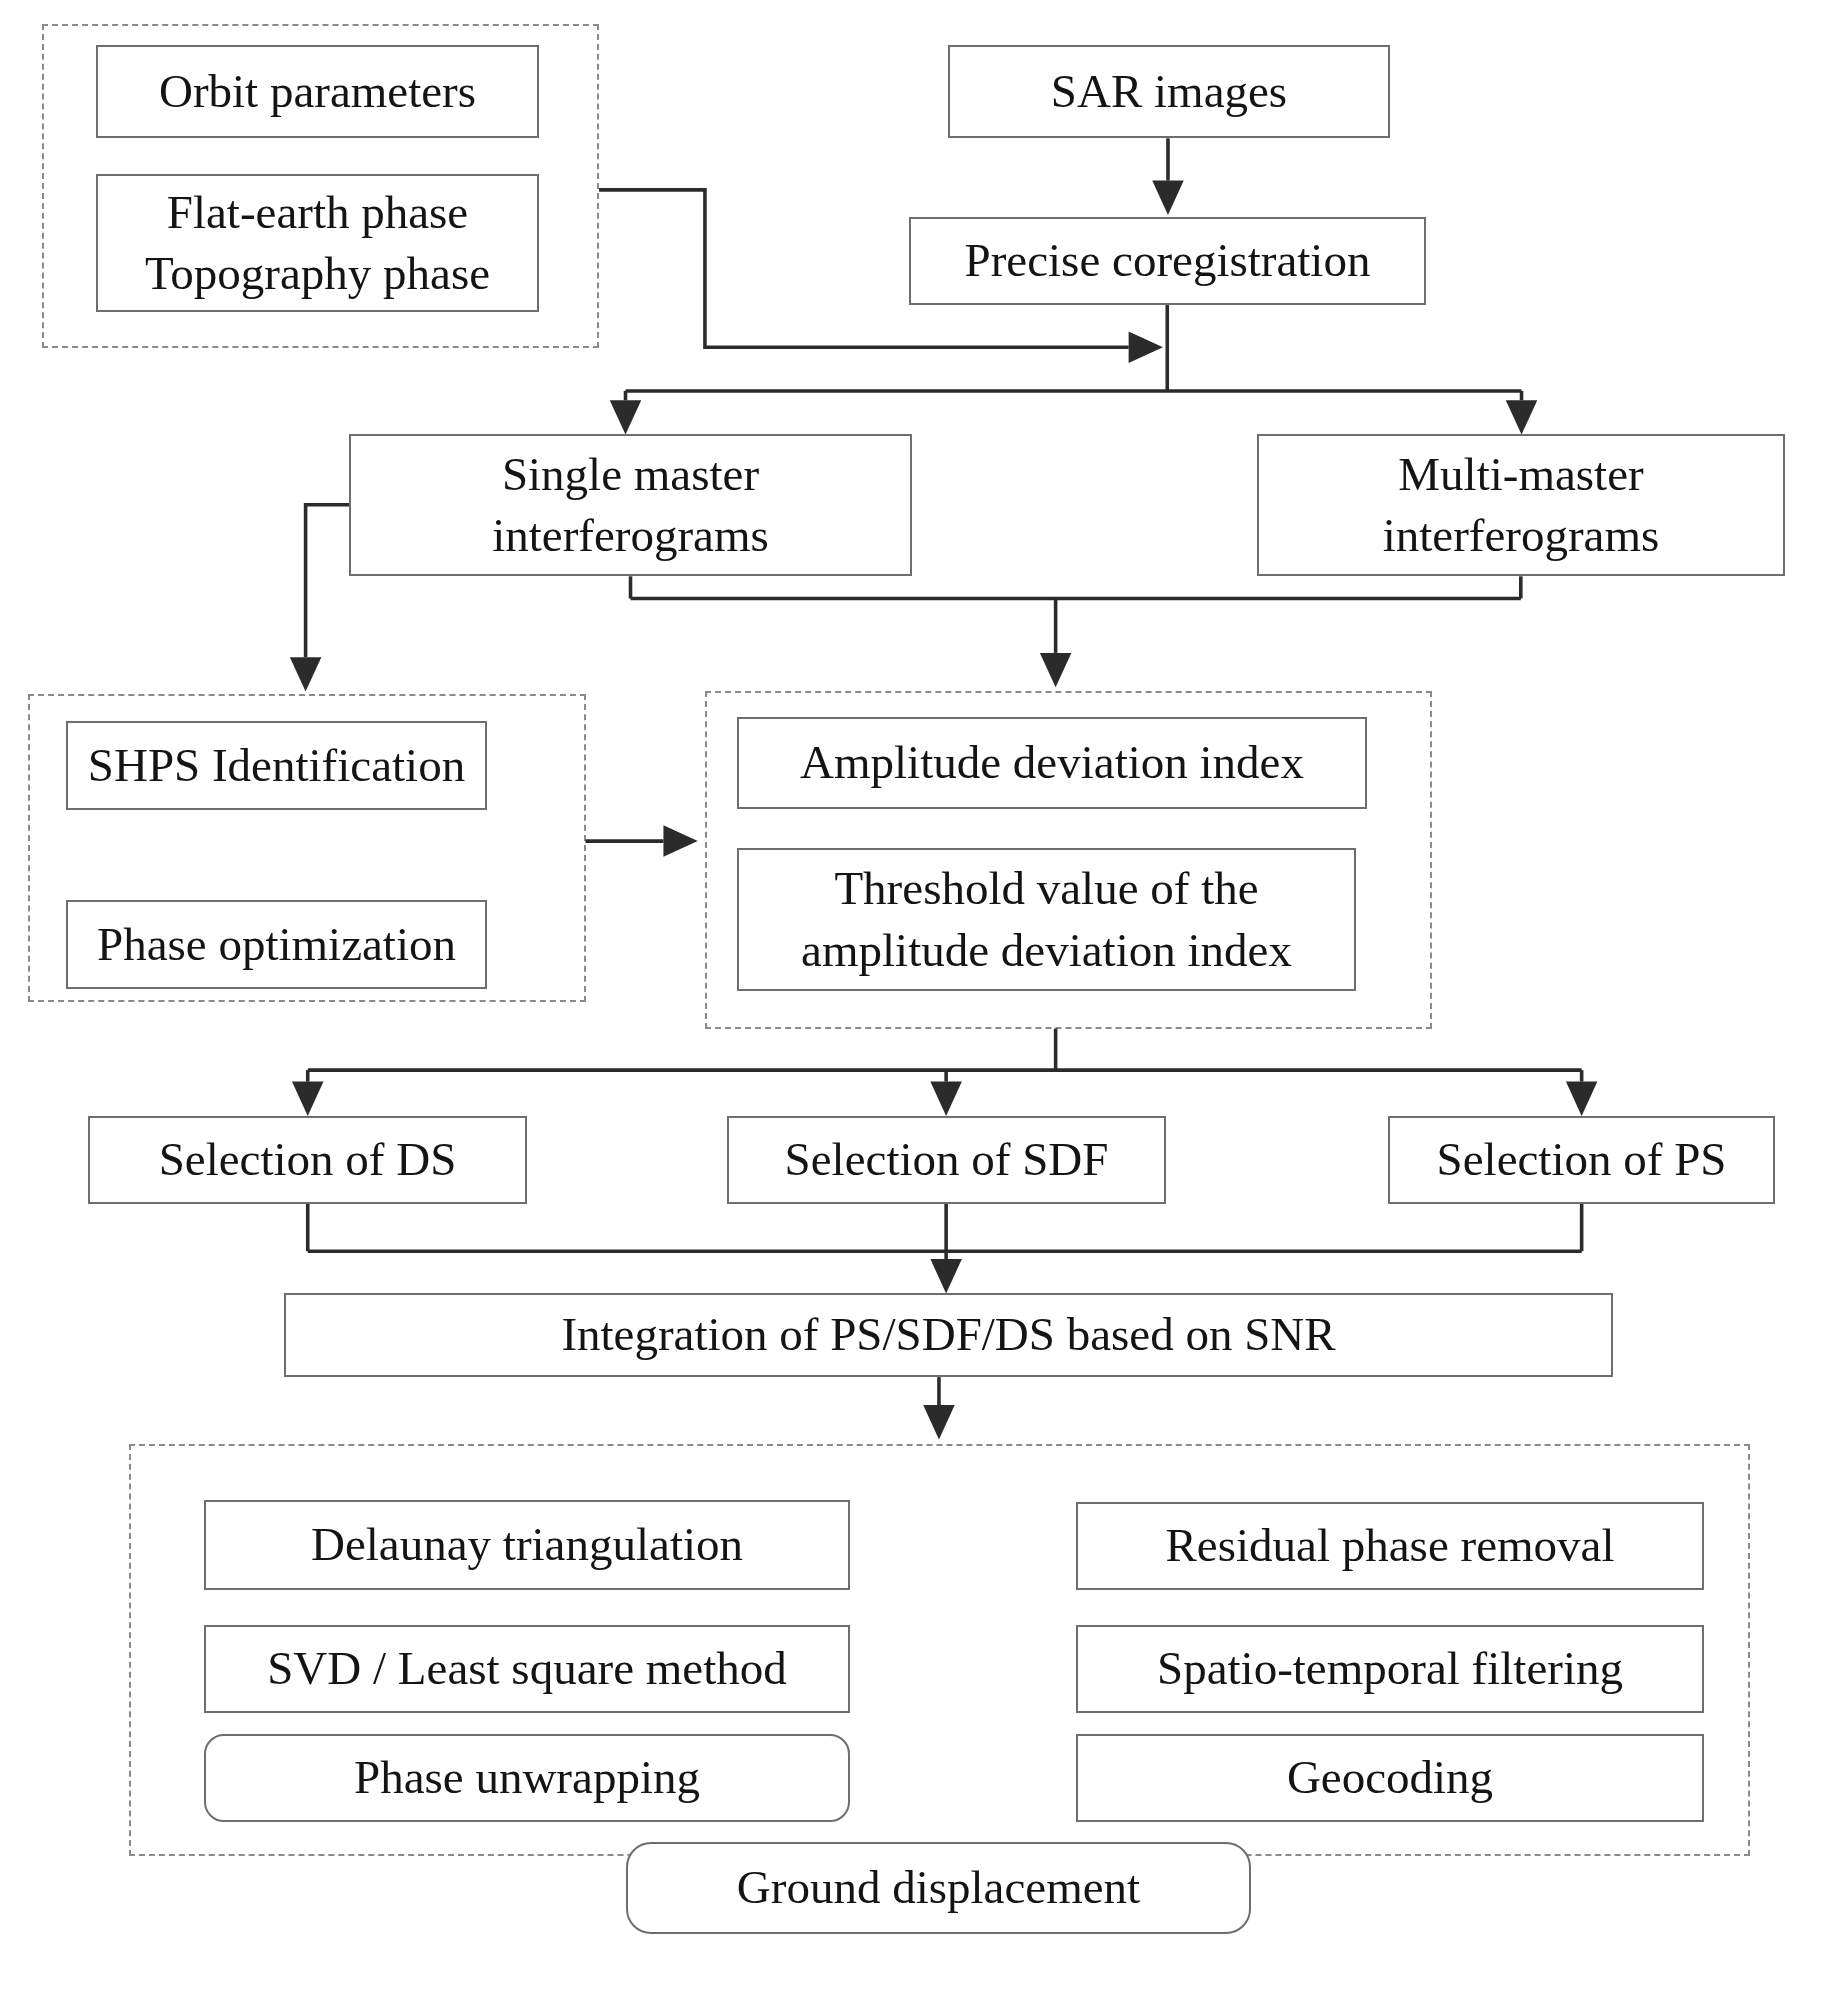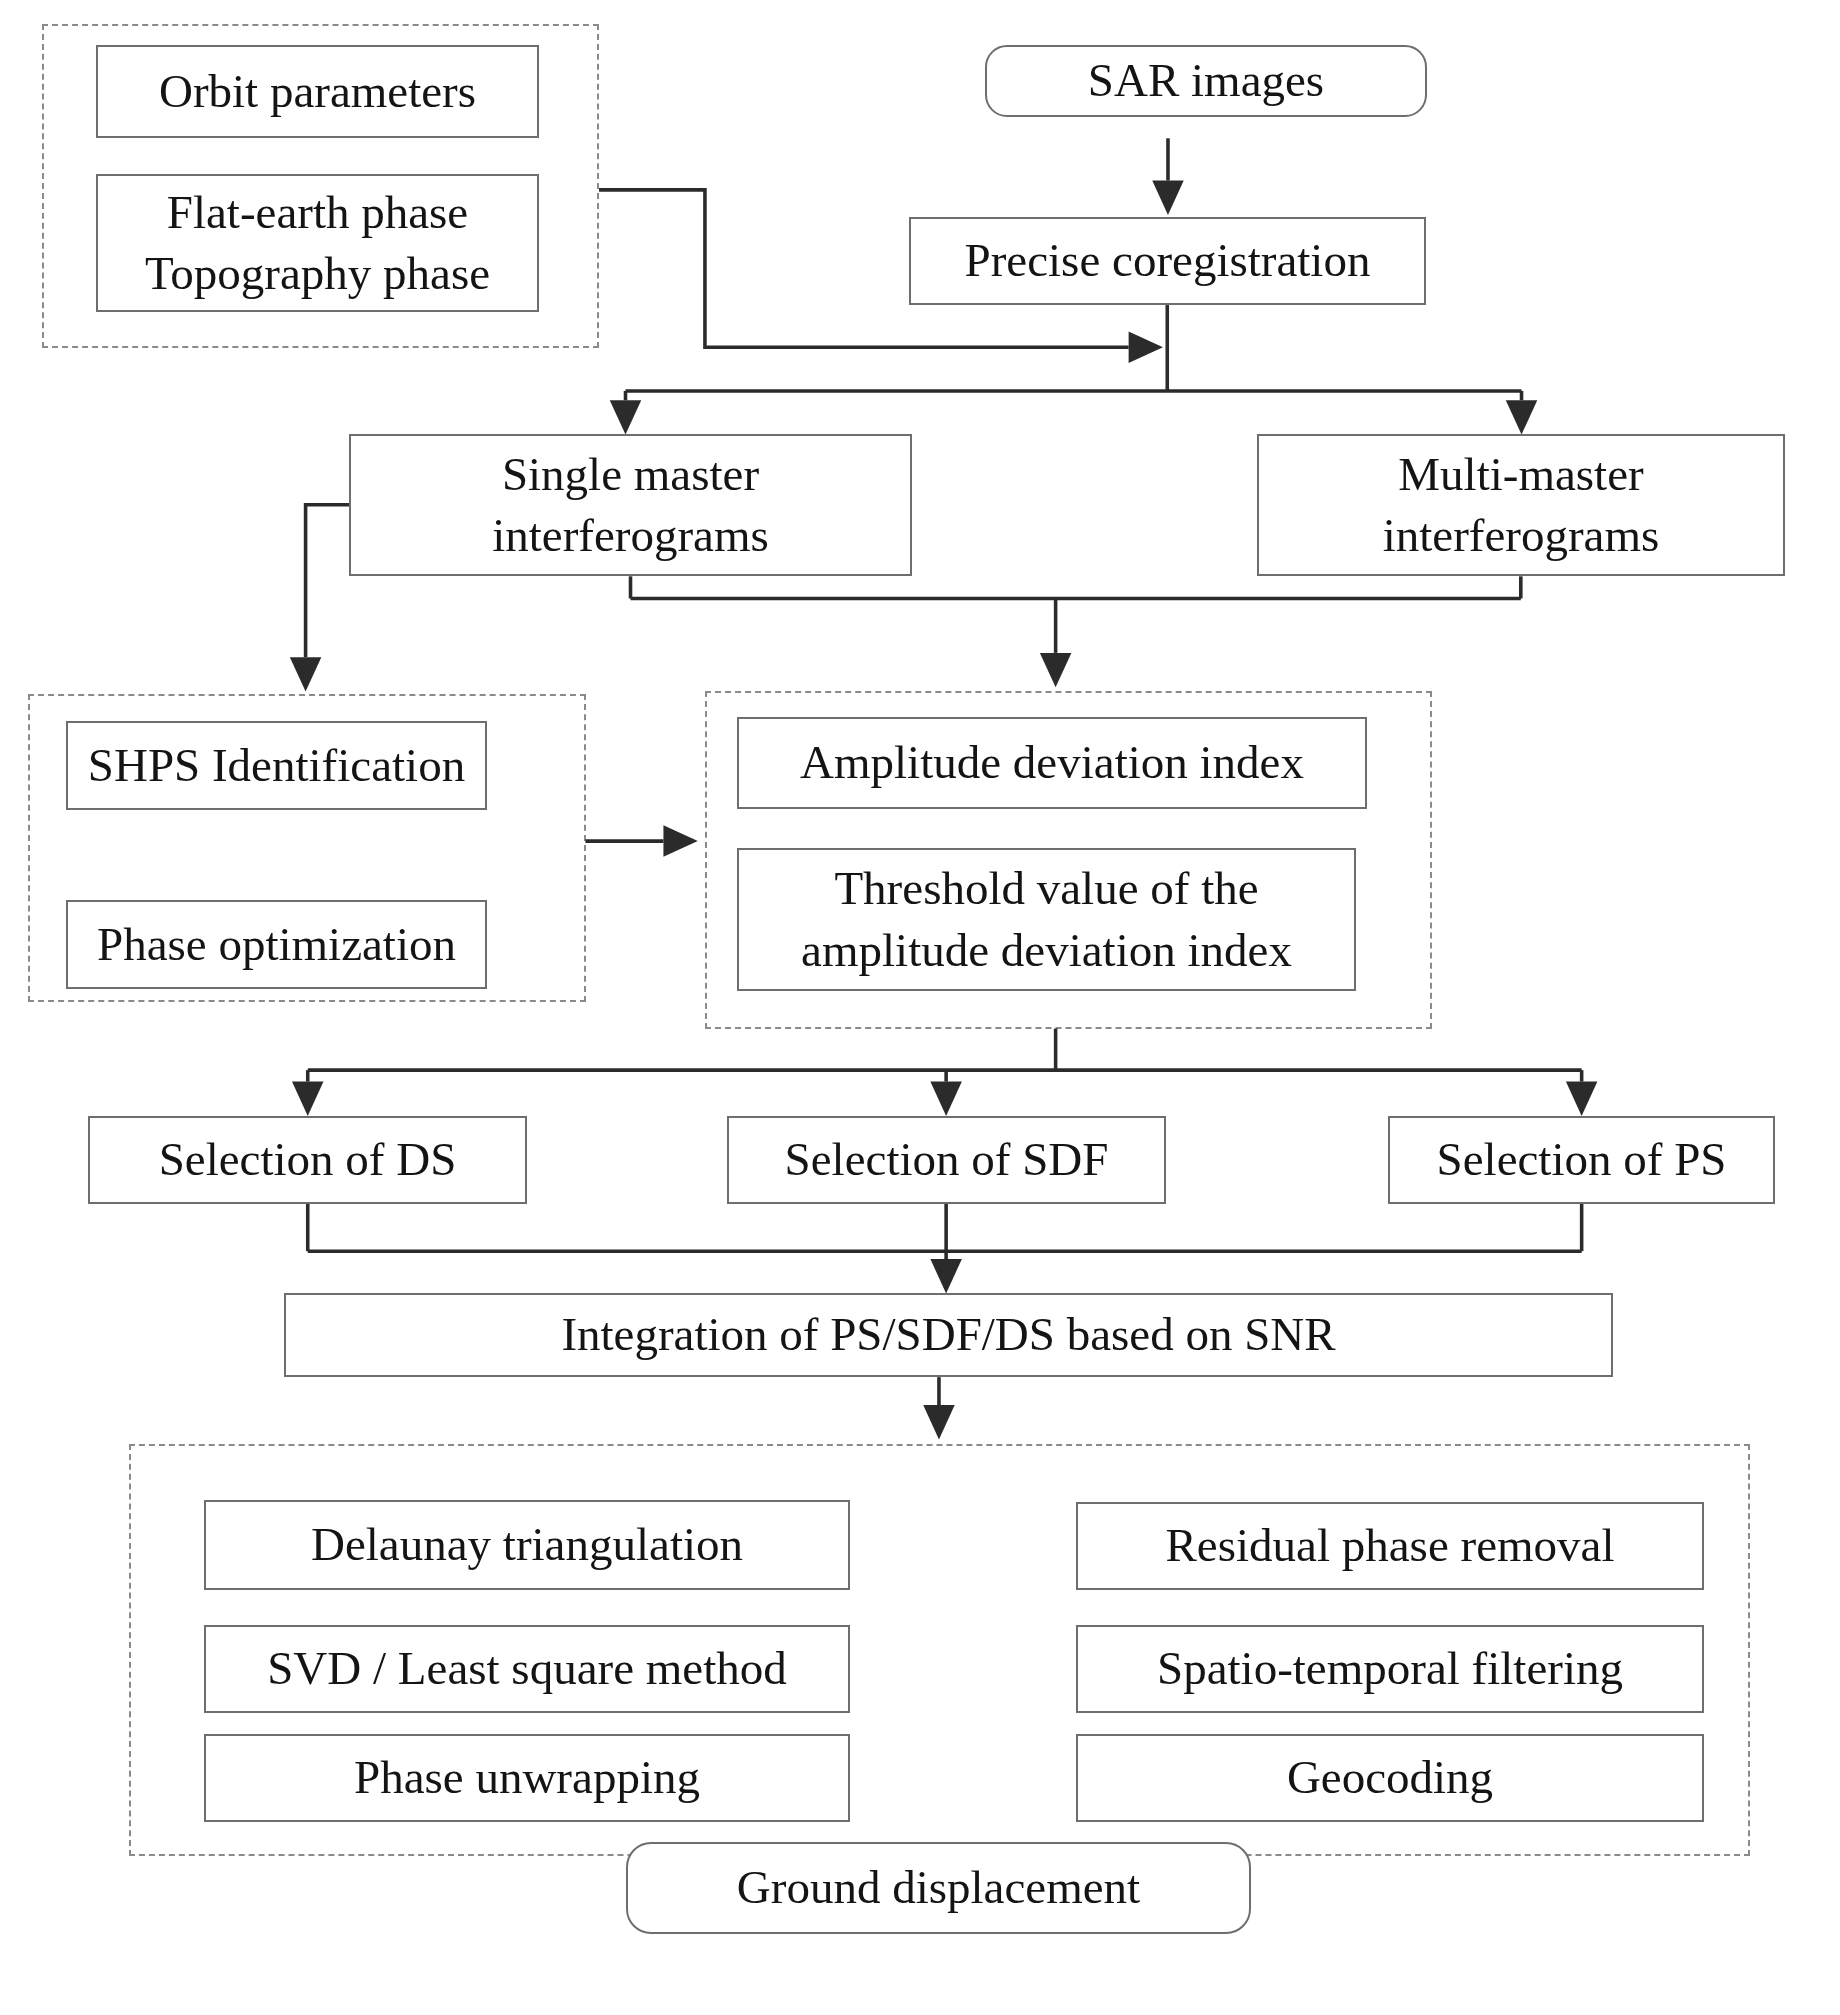--- a/index.html
+++ b/index.html
@@ -108,21 +108,21 @@
 
   <div class="node" style="left:96px;top:45px;width:443px;height:93px;">
     <span>Orbit parameters</span>
   </div>
 
   <div class="node" style="left:96px;top:174px;width:443px;height:138px;">
     <span>Flat-earth phase</span>
     <span>Topography phase</span>
   </div>
 
-  <div class="node" style="left:985px;top:45px;width:442px;height:72px;border-radius:22px;">
+  <div class="node" style="left:948px;top:45px;width:442px;height:93px;">
     <span>SAR images</span>
   </div>
 
   <div class="node" style="left:909px;top:217px;width:517px;height:88px;">
     <span>Precise coregistration</span>
   </div>
 
   <div class="node" style="left:349px;top:434px;width:563px;height:142px;">
     <span>Single master</span>
     <span>interferograms</span>
@@ -167,21 +167,21 @@
   </div>
 
   <div class="node" style="left:204px;top:1500px;width:646px;height:90px;">
     <span>Delaunay triangulation</span>
   </div>
 
   <div class="node" style="left:204px;top:1625px;width:646px;height:88px;">
     <span>SVD / Least square method</span>
   </div>
 
-  <div class="node" style="left:204px;top:1734px;width:646px;height:88px;">
+  <div class="node" style="left:204px;top:1734px;width:646px;height:88px;border-radius:20px;">
     <span>Phase unwrapping</span>
   </div>
 
   <div class="node" style="left:1076px;top:1502px;width:628px;height:88px;">
     <span>Residual phase removal</span>
   </div>
 
   <div class="node" style="left:1076px;top:1625px;width:628px;height:88px;">
     <span>Spatio-temporal filtering</span>
   </div>

